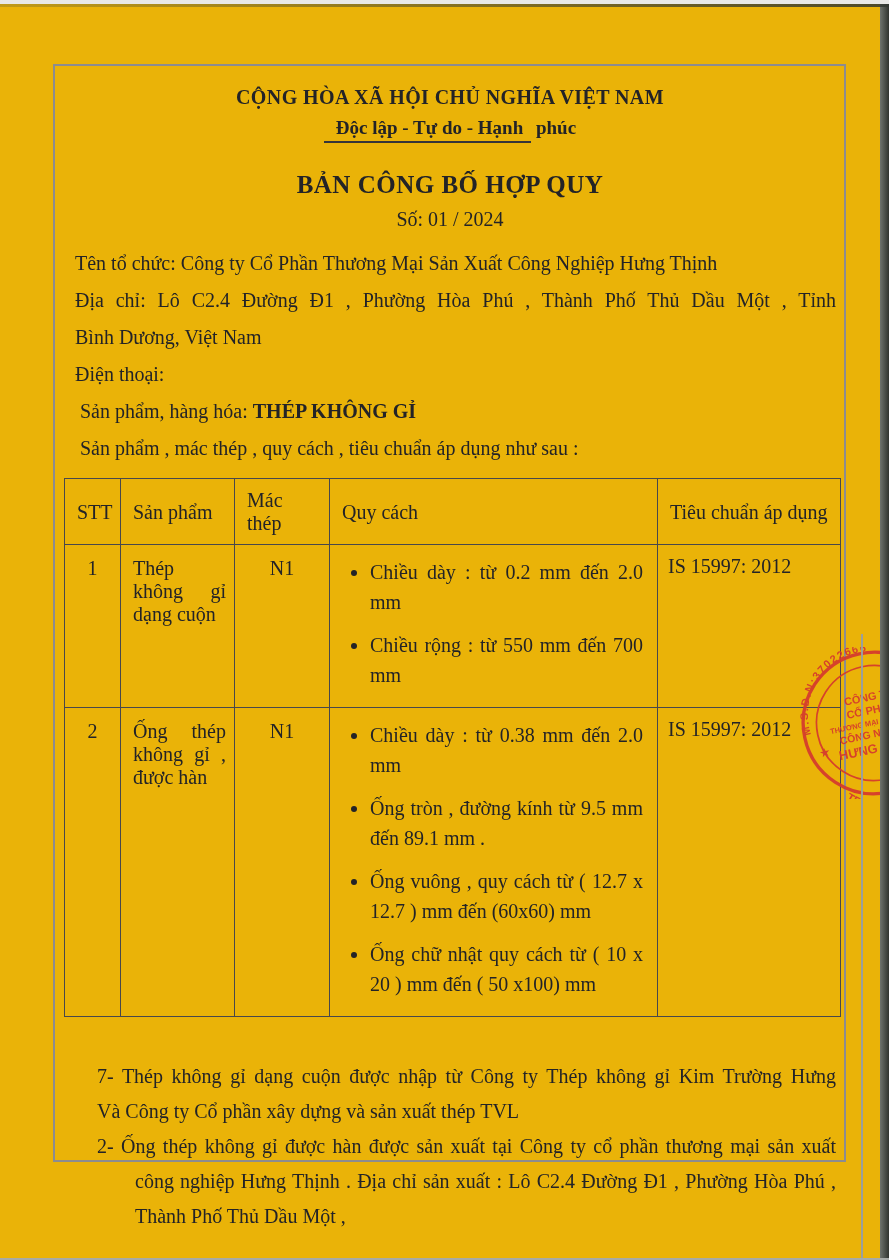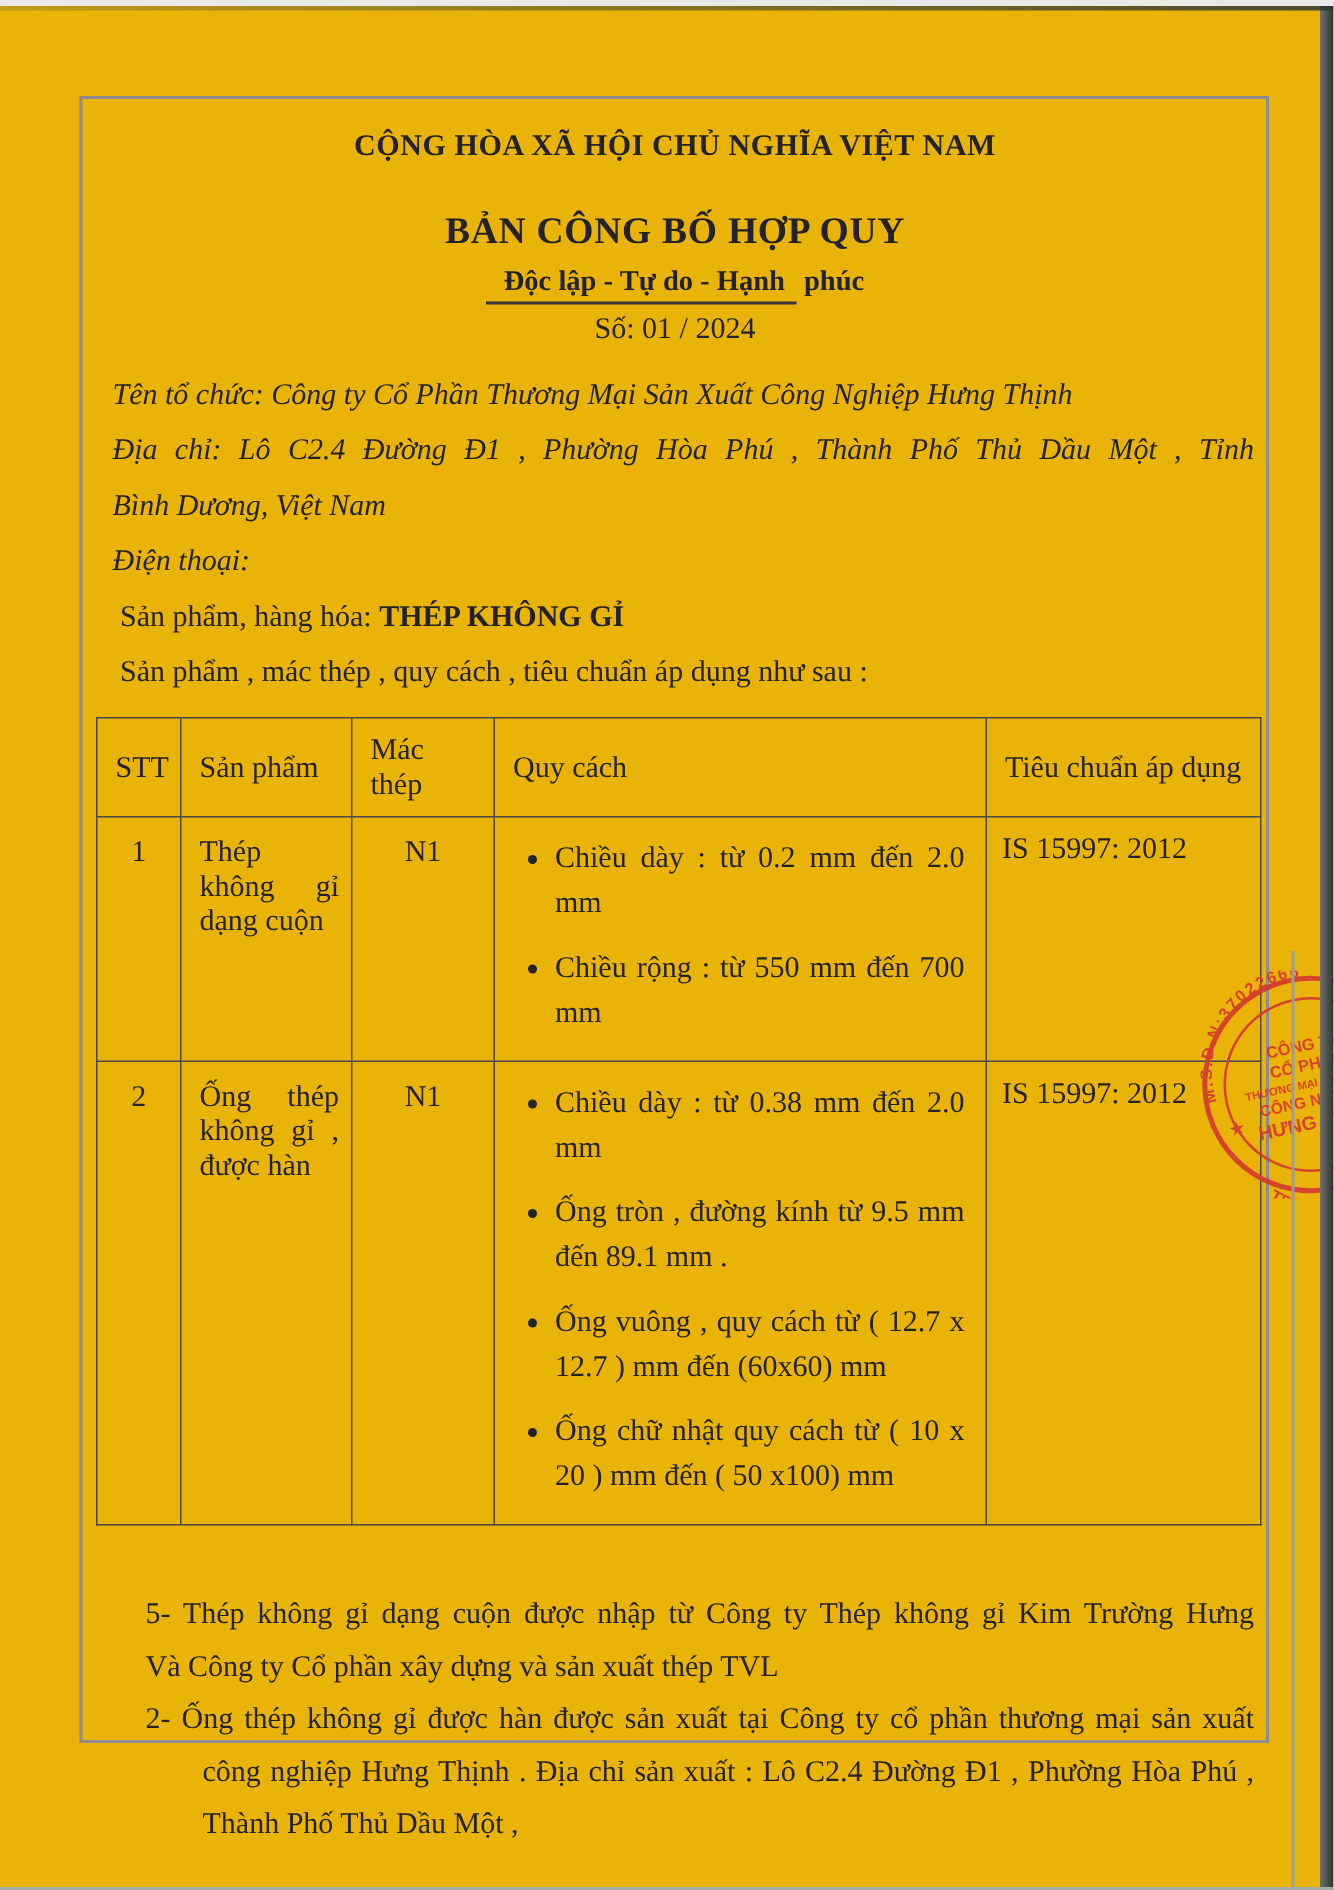--- a/index.html
+++ b/index.html
@@ -28,21 +28,21 @@
 
   .center { text-align:center; }
   .nat-title { font-size:20px; font-weight:bold; letter-spacing:.4px; margin-top:6px; }
   .motto { font-size:19px; font-weight:bold; margin-top:8px; }
   .motto .u { border-bottom:2px solid #35353a; padding:0 8px 3px 12px; }
   .doc-title { font-size:25px; font-weight:bold; letter-spacing:.5px; margin-top:32px; }
   .doc-no { font-size:20px; margin-top:9px; }
 
   .info { margin-top:14px; font-size:20px; }
   .info p { line-height:37px; }
-  .ml11 { margin-left:11px;font-style:italic; }
+  .ml11 { margin-left:11px; }
   .ml16 { margin-left:16px; }
   .jl { text-align:justify; text-align-last:justify; }
   .prod b { font-weight:bold; }
 
   table.spec {
     border-collapse:collapse; margin:11px 0 0 0; width:776px;
     font-size:20px; table-layout:fixed;border-radius:11px;
   }
   table.spec th, table.spec td { border:1.5px solid #48484c; vertical-align:top; }
   table.spec th { font-weight:normal; text-align:left; padding:10px 8px 9px 12px; height:44px; vertical-align:middle; }
@@ -70,23 +70,23 @@
 </head>
 <body>
 
 <div class="page">
 
   <div class="frame">
     <div class="content">
 
       <div class="center nat-title">CỘNG HÒA XÃ HỘI CHỦ NGHĨA VIỆT NAM</div>
 
+      <div class="center motto"><span class="u">Độc lập - Tự do - Hạnh</span><span> phúc</span></div>
+
       <div class="center doc-title">BẢN CÔNG BỐ HỢP QUY</div>
-
-      <div class="center motto"><span class="u">Độc lập - Tự do - Hạnh</span><span> phúc</span></div>
 
       <div class="center doc-no">Số: 01 / 2024</div>
 
       <div class="info">
         <p class="ml11">Tên tổ chức: Công ty Cổ Phần Thương Mại Sản Xuất Công Nghiệp Hưng Thịnh</p>
         <p class="ml11 jl">Địa chỉ: Lô C2.4 Đường Đ1 , Phường Hòa Phú , Thành Phố Thủ Dầu Một , Tỉnh</p>
         <p class="ml11">Bình Dương, Việt Nam</p>
         <p class="ml11">Điện thoại:</p>
         <p class="ml16 prod"><span>Sản phẩm, hàng hóa: </span><b>THÉP KHÔNG GỈ</b></p>
         <p class="ml16">Sản phẩm , mác thép , quy cách , tiêu chuẩn áp dụng như sau :</p>
@@ -131,21 +131,21 @@
               <li>Ống vuông , quy cách từ ( 12.7 x 12.7 ) mm đến (60x60) mm</li>
               <li>Ống chữ nhật quy cách từ ( 10 x 20 ) mm đến ( 50 x100) mm</li>
             </ul>
           </td>
           <td class="tc">IS 15997: 2012</td>
         </tr>
       </tbody>
         </table>
 
       <div class="notes">
-        <p class="ml33 jl">5- Thép không gỉ dạng cuộn được nhập từ Công ty Thép không gỉ Kim Trường Hưng</p>
+        <p class="ml33 jl">7- Thép không gỉ dạng cuộn được nhập từ Công ty Thép không gỉ Kim Trường Hưng</p>
         <p class="ml33">Và Công ty Cổ phần xây dựng và sản xuất thép TVL</p>
         <p class="ml33 jl">2- Ống thép không gỉ được hàn được sản xuất tại Công ty cổ phần thương mại sản xuất</p>
         <p class="ml71 jl">công nghiệp Hưng Thịnh . Địa chỉ sản xuất : Lô C2.4 Đường Đ1 , Phường Hòa Phú ,</p>
         <p class="ml71">Thành Phố Thủ Dầu Một ,</p>
 
       </div>
 
     </div>
   </div>
 

